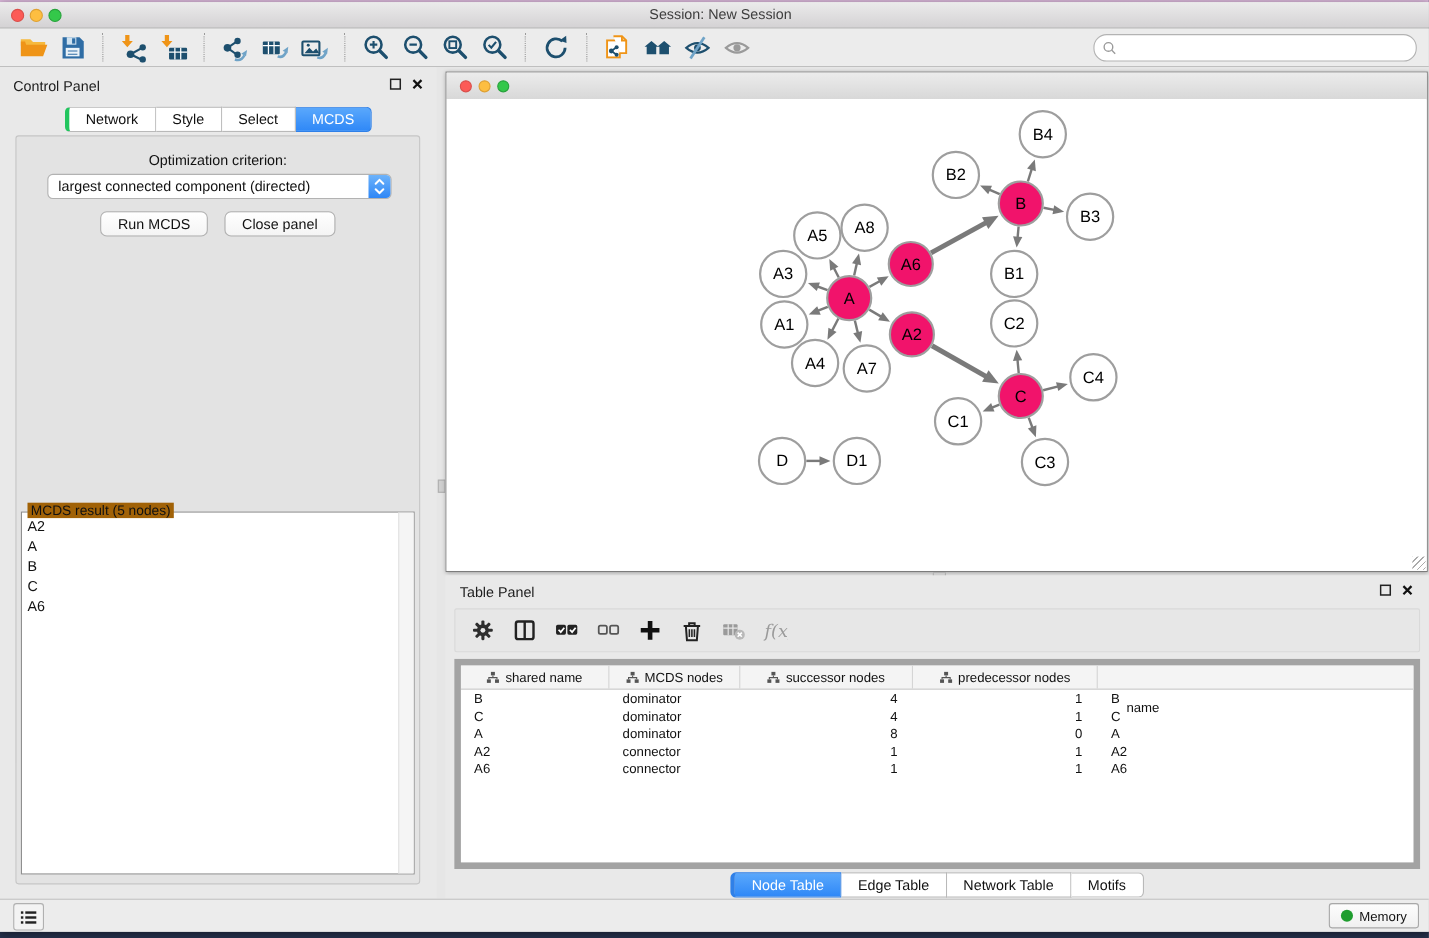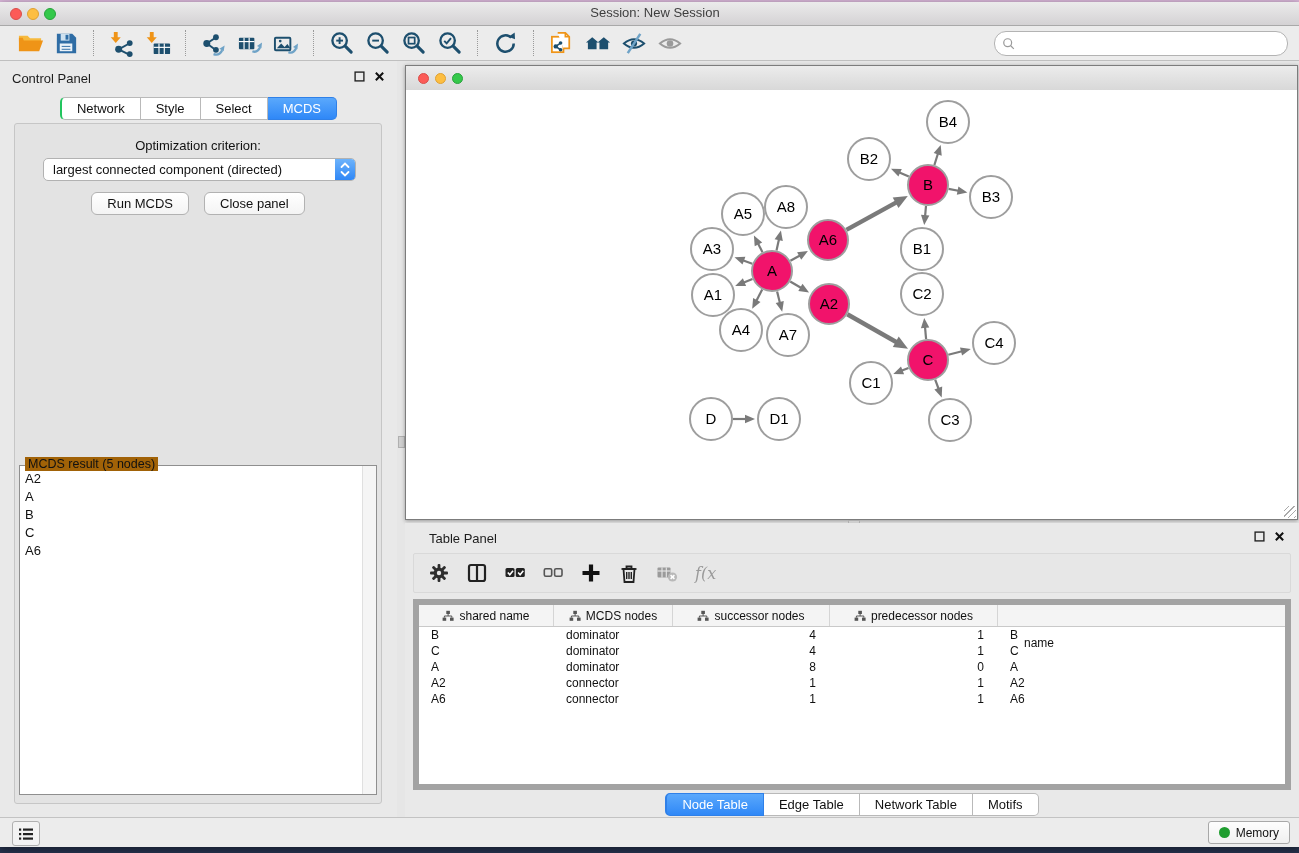--- a/index.html
+++ b/index.html
@@ -24,21 +24,21 @@
   
   .main{position:absolute;top:59px;left:0;right:0;height:757px;background:#e6e6e6;}
   
   .control-panel{position:absolute;left:0;top:0;width:397px;height:100%;background:#e9e9e9;}
   .panel-head{position:absolute;top:10px;left:12px;font-size:13px;color:#1c1c1c;}
   .panel-icons{position:absolute;top:10px;right:12px;display:flex;gap:9px;align-items:center;}
   .panel-icons svg{width:11px;height:11px;}
   .seg-tabs{position:absolute;top:36px;left:0;right:0;display:flex;justify-content:center;}
   .seg{display:flex;}
   .seg .seg-tab{height:21px;line-height:21px;padding:0 15px;font-size:13px;background:#fff;border:1px solid #b9b9b9;border-left:none;color:#111;cursor:default;}
-  .seg .seg-tab:first-child{border-left:2px solid #22c55e;border-radius:5px 0 0 5px;}
+  .seg .seg-tab:first-child{border-left:4px solid #22c55e;border-radius:5px 0 0 5px;}
   .seg .seg-tab:last-child{border-radius:0 5px 5px 0;}
   .seg .seg-tab.active{background:linear-gradient(#5aa8fc,#2f88f7);border-color:#2f80e8;color:#fff;}
   .cp-content{position:absolute;left:14px;right:15px;top:62px;bottom:14px;background:#e3e3e3;border:1px solid #c6c6c6;border-radius:3px;}
   .opt-label{position:absolute;top:14px;left:0;right:0;text-align:center;font-size:13px;color:#111;}
   .cp-select{position:absolute;top:34px;left:28px;width:313px;height:23px;background:#fff;border:1px solid #b2b2b2;border-radius:5px;box-sizing:border-box;display:flex;align-items:center;}
   .cp-select .sel-text{flex:1;font-size:13px;padding-left:9px;color:#111;white-space:nowrap;overflow:hidden;}
   .sel-stepper{width:20px;height:21px;border-radius:0 4px 4px 0;background:linear-gradient(#6db3fb,#2f87f6);display:flex;flex-direction:column;align-items:center;justify-content:center;gap:1px;}
   .sel-stepper svg{width:10px;height:7px;}
   .cp-buttons{position:absolute;top:68px;left:0;right:0;display:flex;justify-content:center;gap:15px;}
   .btn{height:23px;line-height:21px;padding:0 15px;font-size:13px;background:linear-gradient(#ffffff,#f4f4f4);border:1px solid #b2b2b2;border-radius:6px;color:#111;cursor:default;}
@@ -58,21 +58,21 @@
   .net-titlebar .tl{top:7px;width:11px;height:11px;}
   .net-titlebar .tl.red{left:12px;}
   .net-titlebar .tl.yellow{left:29px;}
   .net-titlebar .tl.green{left:46px;}
   .net-title{position:absolute;top:4px;left:0;right:0;text-align:center;font-size:12.5px;color:#222;}
   .net-canvas{position:absolute;top:24px;left:0;right:0;bottom:0;background:#fff;overflow:hidden;}
   .net-resize-grip{position:absolute;right:1px;bottom:1px;width:12px;height:12px;background:repeating-linear-gradient(135deg,transparent 0 3px,#aaa 3px 4px);}
   .h-splitter-grip{position:absolute;left:443px;top:459px;width:10px;height:5px;background:#cfcfcf;border:1px solid #b0b0b0;}
   
   .table-panel{position:absolute;left:0;top:462px;right:0;bottom:0;background:#e9e9e9;}
-  .tp-head{position:absolute;top:8px;left:24px;font-size:13px;color:#1c1c1c;}
+  .tp-head{position:absolute;top:8px;left:13px;font-size:13px;color:#1c1c1c;}
   .tp-icons{position:absolute;top:8px;right:14px;display:flex;gap:9px;align-items:center;}
   .tp-icons svg{width:11px;height:11px;}
   .tp-toolbar{position:absolute;left:8px;right:8px;top:30px;height:40px;background:#e7e7e7;border:1px solid #d9d9d9;border-radius:2px;display:flex;align-items:center;padding-left:10px;box-sizing:border-box;gap:8px;}
   .tp-btn{width:30px;height:30px;display:flex;align-items:center;justify-content:center;}
   .tp-btn svg{width:22px;height:22px;}
   .data-table{position:absolute;left:8px;right:8px;top:76px;bottom:28px;background:#fff;border:6px solid #a3a3a3;overflow:hidden;}
   .dt-header{display:flex;height:21px;background:#f4f4f4;border-bottom:1px solid #c9c9c9;}
   .dt-hcell{display:flex;align-items:center;justify-content:center;gap:5px;font-size:12px;color:#111;border-right:1px solid #d5d5d5;box-sizing:border-box;}
   .dt-hcell svg{width:12px;height:12px;flex:0 0 auto;}
   .dt-row{display:flex;height:16px;}

